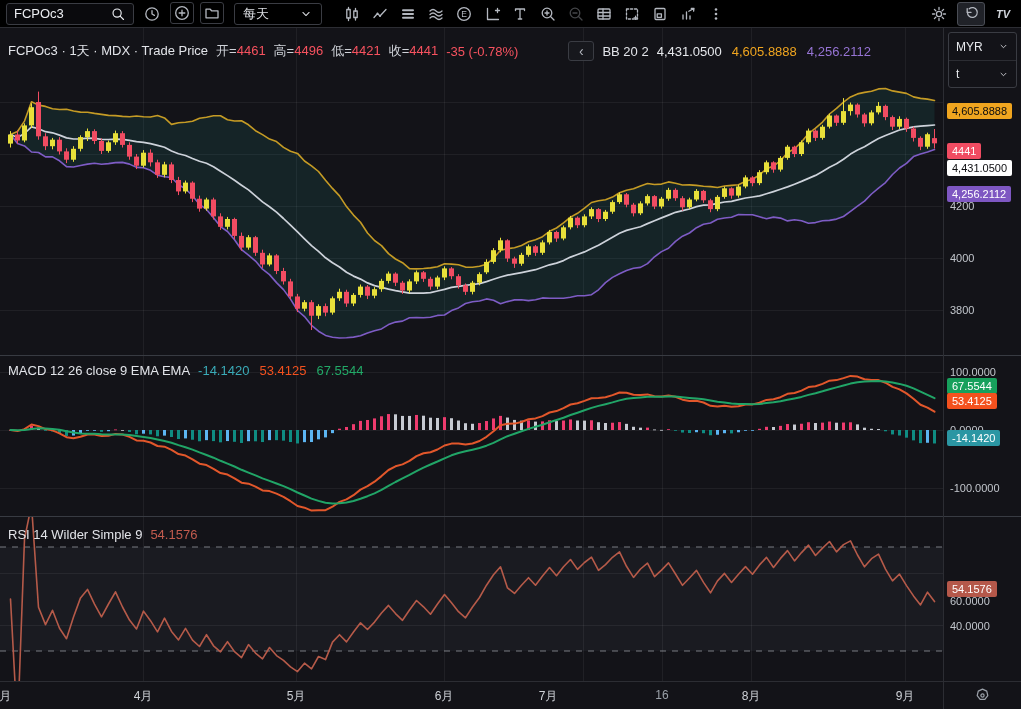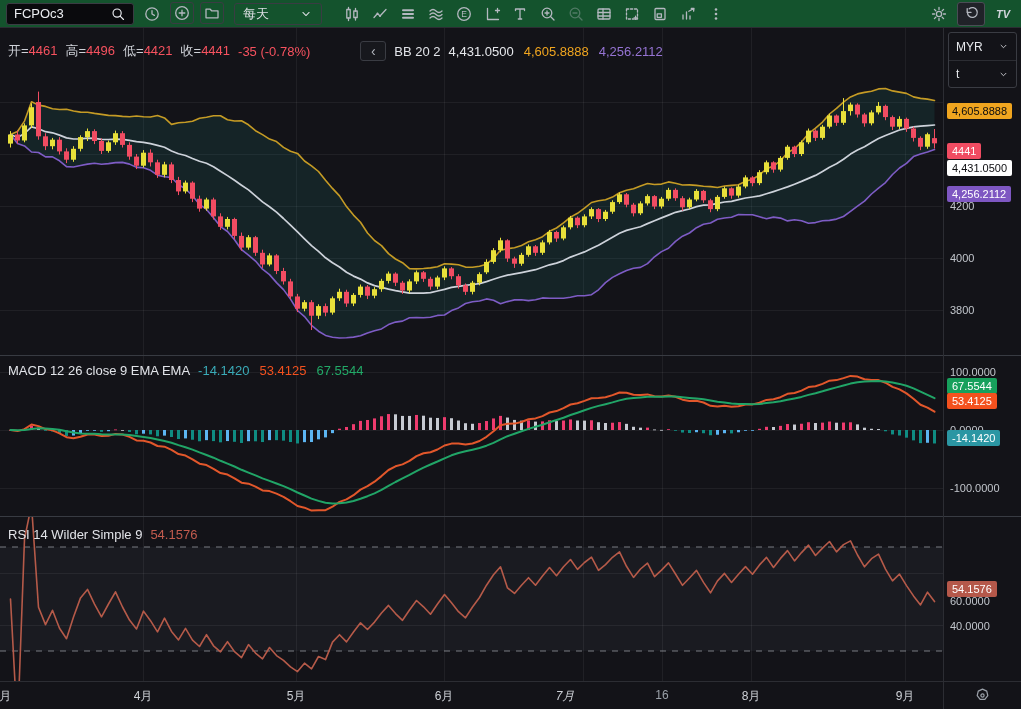--- a/index.html
+++ b/index.html
@@ -1,20 +1,20 @@
 <!DOCTYPE html>
 <html><head>
 <meta charset="utf-8">
 <style>
   *{box-sizing:border-box;margin:0;padding:0}
   html,body{width:1021px;height:709px;overflow:hidden;background:#131318;
     font-family:"Liberation Sans","DejaVu Sans",sans-serif;color:#d7dae0}
   #app{position:relative;width:1021px;height:709px;background:#131318}
   
-  #toolbar{position:absolute;top:0;left:0;width:1021px;height:28px;background:#14532d;
+  #toolbar{position:absolute;top:0;left:0;width:1021px;height:28px;background:#000000;
     border-bottom:1px solid #2c2d33;display:flex;align-items:center;padding:0 6px;gap:6px}
   #symbol-box{width:128px;height:22px;background:#0a0a0d;border:1px solid #3a3c43;border-radius:3px;
     display:flex;align-items:center;justify-content:space-between;padding:0 7px;font-size:13px;color:#eceef2}
   .tbtn{width:24px;height:24px;display:flex;align-items:center;justify-content:center;border:none;
     background:transparent;color:#b4b8c0;cursor:pointer;border-radius:3px;flex:0 0 auto}
   .tbtn.boxed{border:1px solid #3a3c43;height:22px}
   .tbtn.active-box{border:1px solid #4a4d55;background:#202228;height:24px;width:28px}
   .tbtn.dim{opacity:.38}
   .dd{height:22px;border:1px solid #3a3c43;border-radius:3px;display:flex;align-items:center;
     justify-content:space-between;padding:0 8px;font-size:13px;color:#dcdee3;cursor:pointer}
@@ -647,20 +647,21 @@
       <line x1="905" y1="0" x2="905" y2="164" stroke="rgba(255,255,255,0.06)" shape-rendering="crispEdges"></line>
       <line x1="0" y1="30" x2="943" y2="30" stroke="rgba(222,226,234,0.5)" stroke-width="1" stroke-dasharray="6 6"></line>
       <line x1="0" y1="134" x2="943" y2="134" stroke="rgba(222,226,234,0.5)" stroke-width="1" stroke-dasharray="6 6"></line>
       <polyline points="10.5,82.0 17.5,212.0 24.5,22.0 31.5,-12.1 38.5,90.2 45.5,107.6 52.5,93.3 59.5,111.2 66.5,121.7 73.5,100.0 80.5,80.9 87.5,72.4 94.5,87.1 101.5,99.8 108.5,87.0 115.5,74.8 122.5,90.0 129.5,103.1 136.5,112.0 143.5,94.1 150.5,103.7 157.5,114.9 164.5,101.1 171.5,114.4 178.5,122.9 185.5,111.4 192.5,123.1 199.5,129.5 206.5,117.7 213.5,128.8 220.5,134.8 227.5,124.7 234.5,134.6 241.5,140.7 248.5,127.6 255.5,136.1 262.5,141.8 269.5,130.5 276.5,138.6 283.5,143.4 290.5,149.9 297.5,154.6 304.5,146.2 311.5,151.8 318.5,139.5 325.5,142.6 332.5,125.1 339.5,117.7 346.5,124.9 353.5,115.0 360.5,105.8 367.5,112.5 374.5,105.1 381.5,96.0 388.5,88.4 395.5,96.6 402.5,103.3 409.5,93.0 416.5,83.5 423.5,89.8 430.5,97.2 437.5,87.0 444.5,77.5 451.5,85.7 458.5,94.7 465.5,100.8 472.5,90.0 479.5,80.5 486.5,68.2 493.5,57.8 500.5,49.8 507.5,70.9 514.5,76.4 521.5,68.2 528.5,60.7 535.5,68.2 542.5,59.0 549.5,50.6 556.5,58.7 563.5,49.7 570.5,42.5 577.5,52.4 584.5,45.5 591.5,40.2 598.5,53.4 605.5,47.6 612.5,40.3 619.5,34.8 626.5,49.3 633.5,60.4 640.5,52.0 647.5,46.2 654.5,59.7 661.5,53.1 668.5,45.9 675.5,57.0 682.5,68.3 689.5,61.0 696.5,53.4 703.5,65.4 710.5,75.8 717.5,63.9 724.5,56.4 731.5,65.4 738.5,57.2 745.5,49.6 752.5,57.2 759.5,47.9 766.5,40.4 773.5,50.5 780.5,41.4 787.5,33.6 794.5,43.9 801.5,35.6 808.5,28.1 815.5,38.5 822.5,31.1 829.5,24.5 836.5,34.9 843.5,27.6 850.5,23.9 857.5,38.0 864.5,49.8 871.5,41.7 878.5,37.2 885.5,52.1 892.5,63.8 899.5,57.1 906.5,68.6 913.5,78.9 920.5,87.9 927.5,75.2 934.5,84.6" fill="none" stroke="#b55a49" stroke-width="1.6" stroke-linejoin="round" stroke-linecap="round"></polyline>
     </svg>
 
   <div class="sep" style="top:355px"></div>
   <div class="sep" style="top:516px"></div>
 
   <div class="legend" id="main-legend">
+    <span>FCPOc3 · 1天 · MDX · Trade Price</span>
     <span id="ohlc-fields" style="display:flex;gap:8px">
         <span><span class="lbl">开=</span><span style="color: rgb(247, 82, 95);">4461</span></span>
         <span><span class="lbl">高=</span><span style="color: rgb(247, 82, 95);">4496</span></span>
         <span><span class="lbl">低=</span><span style="color: rgb(247, 82, 95);">4421</span></span>
         <span><span class="lbl">收=</span><span style="color: rgb(247, 82, 95);">4441</span></span>
       </span>
     <span id="change-text" style="color: rgb(247, 82, 95);">-35 (-0.78%)</span>
     <span class="gap"></span>
     <button id="bb-collapse">‹</button>
     <span>BB 20 2</span>
@@ -719,19 +720,19 @@
   <div id="time-axis">
     <div id="axis-vsep"></div>
     <svg id="tz-icon" class="i" width="17" height="17" viewBox="0 0 18 18">
       <path d="M9 2.2l4.5 2.2 1.1 4.8-3.1 3.9H6.5L3.4 9.2l1.1-4.8z"></path>
         <circle cx="9" cy="9" r="1.7"></circle>
     </svg>
   <div class="t-lab" style="left: 2px;">3月</div>
       <div class="t-lab" style="left: 143px;">4月</div>
       <div class="t-lab" style="left: 296px;">5月</div>
       <div class="t-lab" style="left: 444px;">6月</div>
-      <div class="t-lab" style="left: 565px; font-style: italic;">7月</div>
+      <div class="t-lab" style="left: 548px;">7月</div>
       <div class="t-lab muted" style="left: 662px;">16</div>
       <div class="t-lab" style="left: 751px;">8月</div>
       <div class="t-lab" style="left: 905px;">9月</div>
     </div>
 
 </div>
 
 </body></html>

